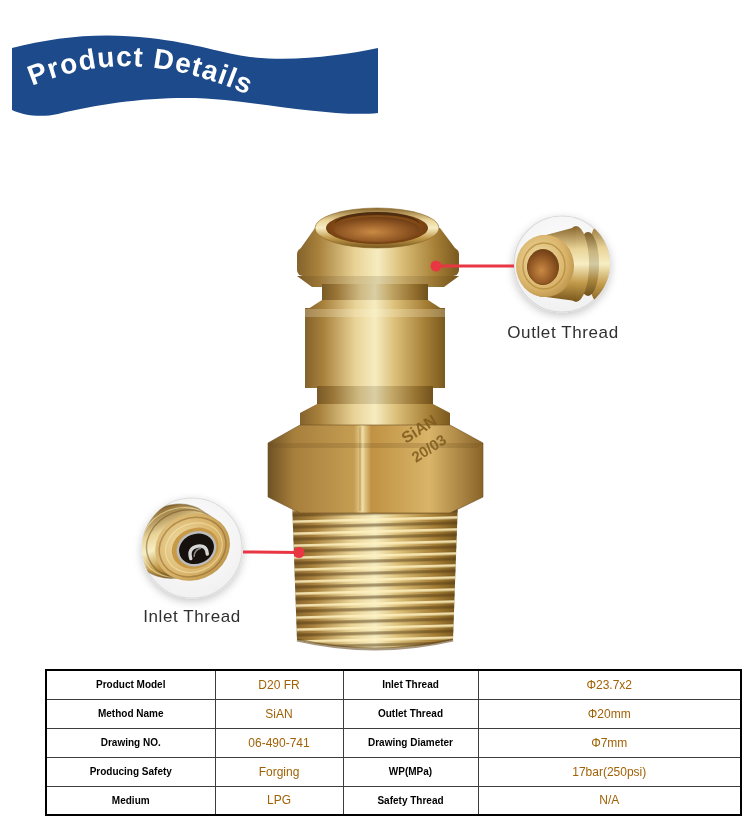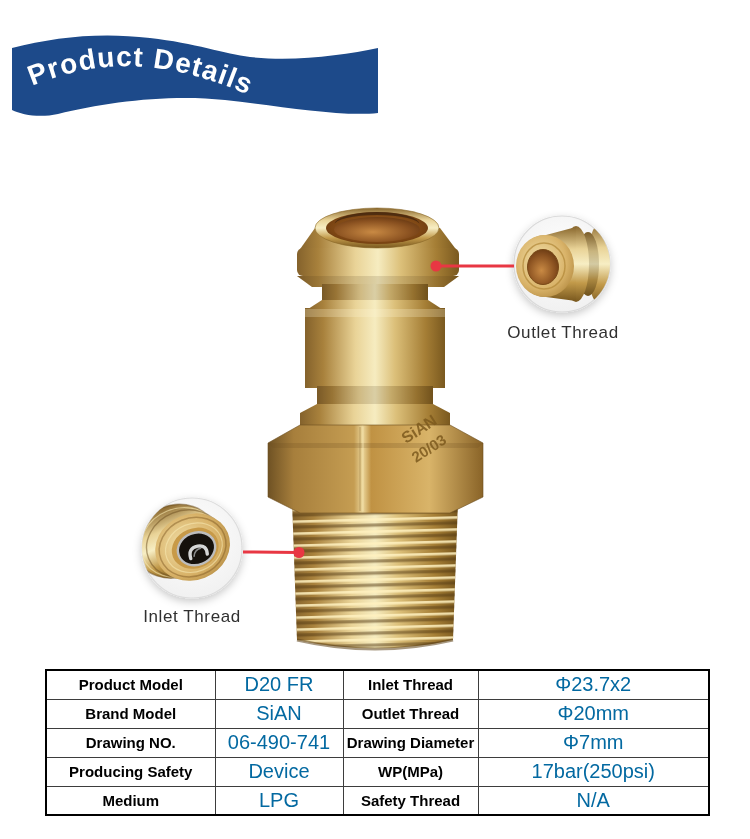--- a/index.html
+++ b/index.html
@@ -43,23 +43,23 @@
   }
   .spec-table td {
     border: 1px solid #3d3d3d;
     height: 29px;
     text-align: center;
     vertical-align: middle;
     padding: 0 2px;
     overflow: hidden;
     white-space: nowrap;
   }
-  .spec-table td.lbl { font-weight: bold; font-size: 15px; color: #000000; }
-  .spec-table td.val { font-weight: normal; font-size: 20px; color: #0369a1; }
-  .c1 { width: 169px; } .c2 { width: 128px; } .c3 { width: 135px; } .c4 { width: 231px; }
+  .spec-table td.lbl { font-weight: bold; font-size: 10px; color: #000000; }
+  .spec-table td.val { font-weight: normal; font-size: 12px; color: #a16207; }
+  .c1 { width: 169px; } .c2 { width: 128px; } .c3 { width: 135px; } .c4 { width: 263px; }
 </style>
 </head>
 <body>
 
 <div class="page">
 
   <svg class="banner-svg" viewBox="0 0 380 95" aria-hidden="true">
     <path d="M2,18 C45,7 90,2 140,8 C185,13 215,24 240,27 C285,32 335,25 368,18
              L368,83 C330,87 270,76 215,70 C160,64 95,72 48,84 C30,88 12,85 2,80 Z" fill="#1d4a8a"></path>
     <path id="bannerTextPath" d="M22,56 C90,28 160,26 258,74" fill="none"></path>
@@ -218,34 +218,34 @@
 
   <table class="spec-table">
     <tbody>
       <tr>
         <td class="lbl c1">Product Model</td>
         <td class="val c2">D20 FR</td>
         <td class="lbl c3">Inlet Thread</td>
         <td class="val c4">Φ23.7x2</td>
       </tr>
       <tr>
-        <td class="lbl c1">Brand Model</td>
+        <td class="lbl c1">Method Name</td>
         <td class="val c2">SiAN</td>
         <td class="lbl c3">Outlet Thread</td>
         <td class="val c4">Φ20mm</td>
       </tr>
       <tr>
         <td class="lbl c1">Drawing NO.</td>
         <td class="val c2">06-490-741</td>
         <td class="lbl c3">Drawing Diameter</td>
         <td class="val c4">Φ7mm</td>
       </tr>
       <tr>
         <td class="lbl c1">Producing Safety</td>
-        <td class="val c2">Device</td>
+        <td class="val c2">Forging</td>
         <td class="lbl c3">WP(MPa)</td>
         <td class="val c4">17bar(250psi)</td>
       </tr>
       <tr>
         <td class="lbl c1">Medium</td>
         <td class="val c2">LPG</td>
         <td class="lbl c3">Safety Thread</td>
         <td class="val c4">N/A</td>
       </tr>
     </tbody>

